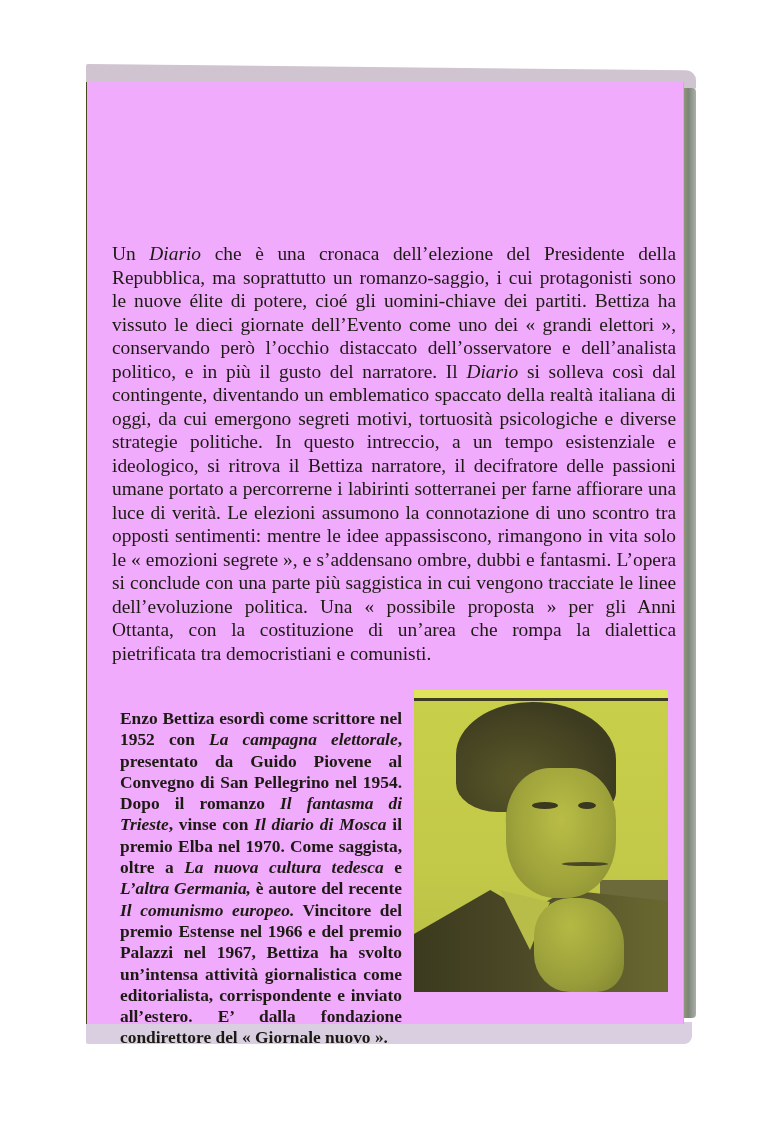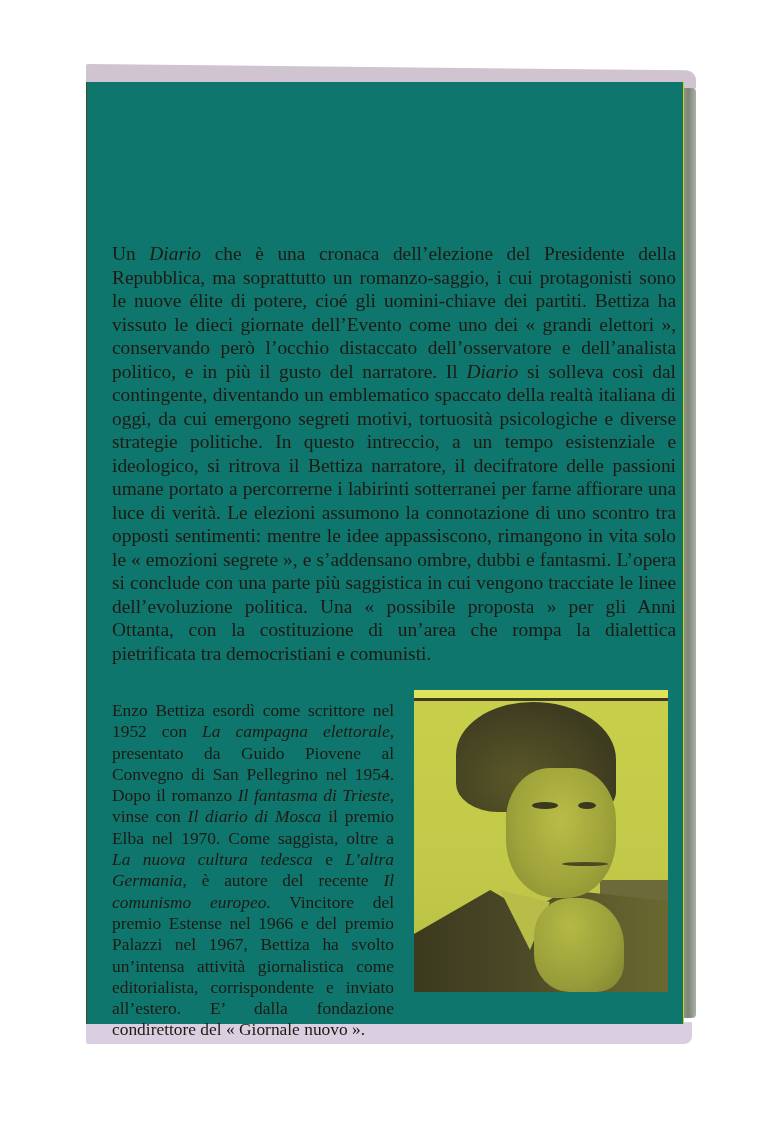--- a/index.html
+++ b/index.html
@@ -31,21 +31,21 @@
     }
     .spine {
       position: absolute; left: 596px; top: 24px;
       width: 14px; height: 930px;
       background: linear-gradient(to right, #9aa07a, #7d8478 45%, #aab0a8);
       border-radius: 0 4px 4px 0;
     }
     .cover {
       position: absolute; left: 0; top: 18px;
       width: 598px; height: 942px;
-      background: #0f766e;
+      background: #f0abfc;
       box-shadow: inset -1px 0 0 #c9d21a, inset 1px 0 0 #4a4a20;
     }
     .blurb {
       position: absolute;
       left: 26px; top: 160px;
       width: 564px;
       font-size: 19.4px;
       line-height: 23.5px;
       color: #1d1a14;
       text-align: justify;
@@ -53,21 +53,22 @@
     }
     .blurb i { font-style: italic; }
     .bio {
       position: absolute;
       left: 26px; top: 618px;
       width: 282px;
       font-size: 17.4px;
       line-height: 21.3px;
       color: #1d1a14;
       text-align: justify;
-      margin: 0;
+      margin: 8px;
+      font-weight: bold;
     }
     .photo {
       position: absolute;
       left: 328px; top: 608px;
       width: 254px; height: 302px;
       background:
         radial-gradient(ellipse 60px 90px at 128px 130px, #aeb23a 0%, #8e9230 60%, transparent 61%),
         radial-gradient(ellipse 85px 70px at 118px 70px, #4a4824 0%, #3d3b1f 70%, transparent 71%),
         linear-gradient(to bottom, #c8d04a 0%, #c2c848 60%, #b7bd44 100%);
       overflow: hidden;

